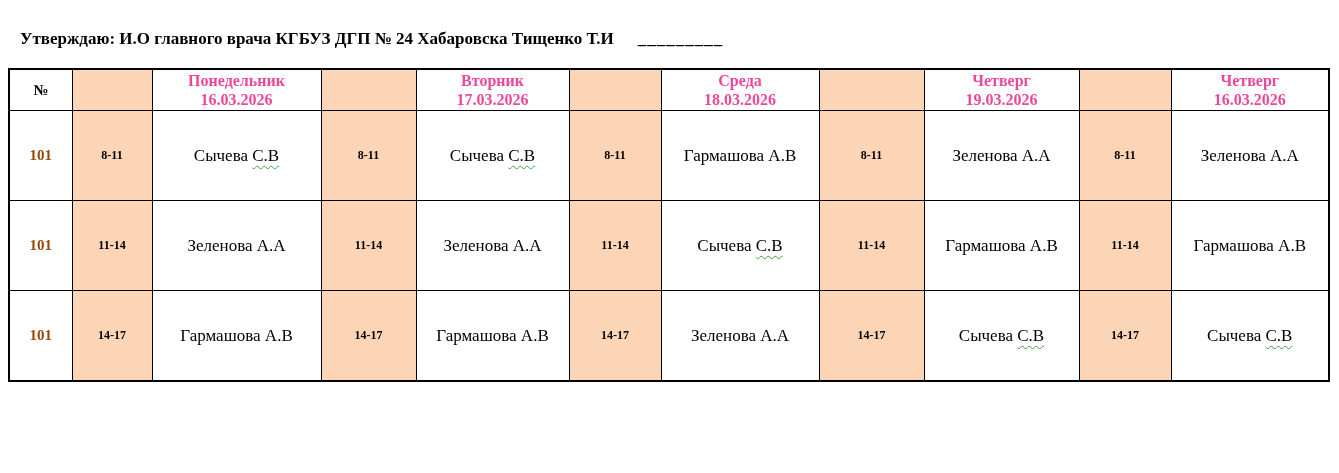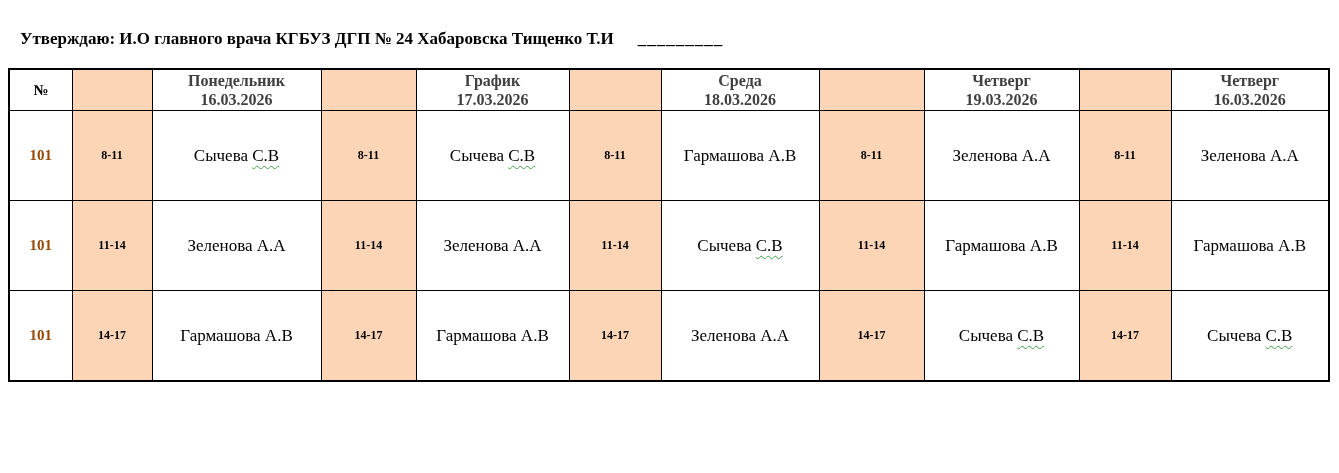--- a/index.html
+++ b/index.html
@@ -27,21 +27,21 @@
   .schedule td{
     border:1px solid #000;
     text-align:center;vertical-align:middle;
     padding:1px 2px;overflow:hidden;
   }
   tr.r-day td{height:37px;}
   tr.r-cols td{height:44px;}
   tr.r-data td{height:87px;margin-top:32px;}
   .time-bg{background:#FBD5B5;}
   .day-name,.day-date{
-    color:#404040;font-weight:bold;font-size:16px;line-height:19px;
+    color:#ec4899;font-weight:bold;font-size:16px;line-height:19px;
   }
   .col-h{font-weight:bold;font-size:16px;line-height:19px;}
   .corner-h,.room-h{font-weight:bold;font-size:15px;}
   .room-num{font-weight:bold;font-size:15px;color:#974806;}
   .time-cell{font-weight:bold;font-size:12px;}
   .nurse-cell{font-size:17px;}
   .sq-red{
     text-decoration-line:underline;text-decoration-style:wavy;
     text-decoration-color:#FF0000;text-decoration-thickness:1px;
     text-underline-offset:4px;
@@ -78,21 +78,21 @@
     <tbody>
         <tr class="r-day">
       <td class="corner-h">№</td>
       <td class="time-bg"></td>
       <td>
         <div class="day-name">Понедельник</div>
         <div class="day-date">16.03.2026</div>
       </td>
       <td class="time-bg"></td>
       <td>
-        <div class="day-name">График</div>
+        <div class="day-name">Вторник</div>
         <div class="day-date">17.03.2026</div>
       </td>
       <td class="time-bg"></td>
       <td>
         <div class="day-name">Среда</div>
         <div class="day-date">18.03.2026</div>
       </td>
       <td class="time-bg"></td>
       <td>
         <div class="day-name">Четверг</div>

